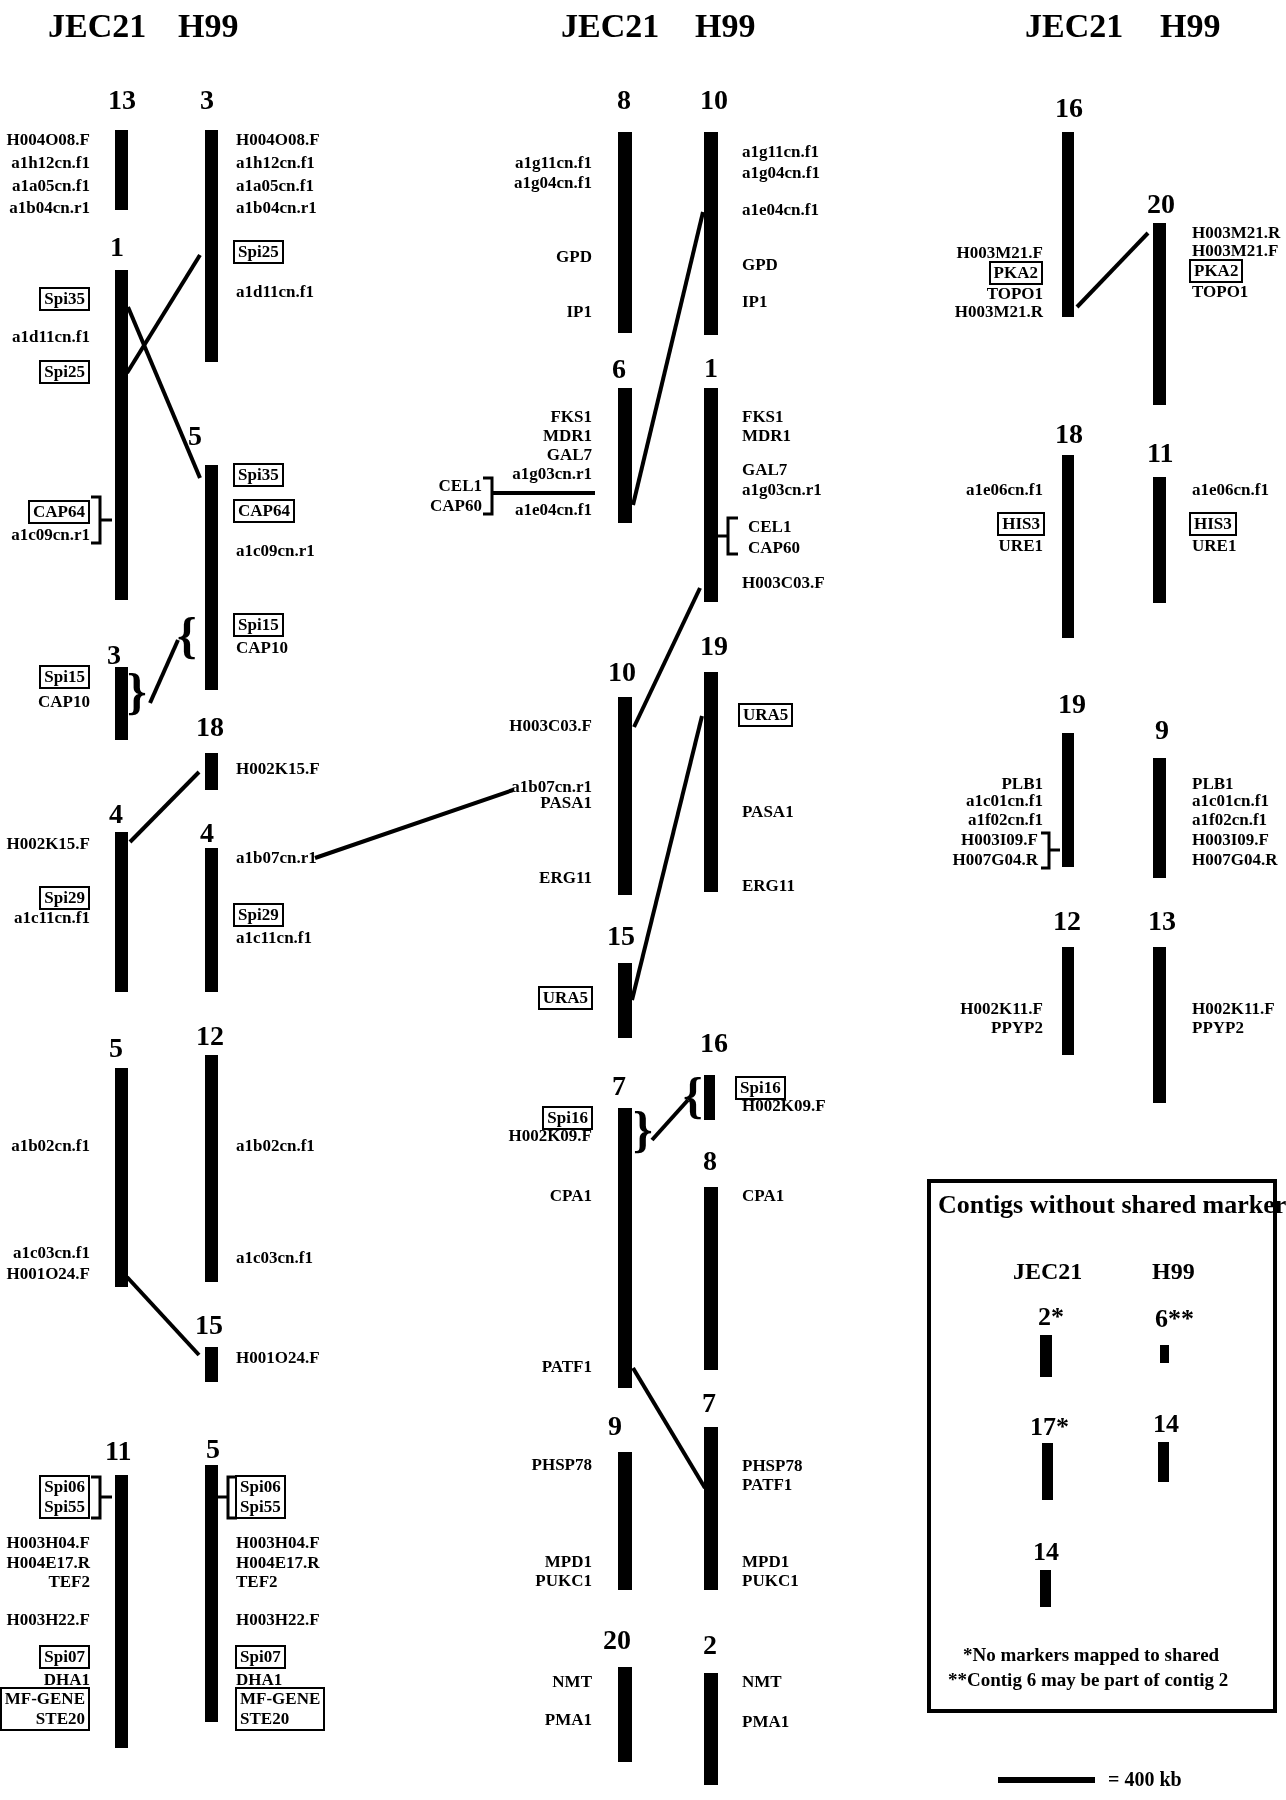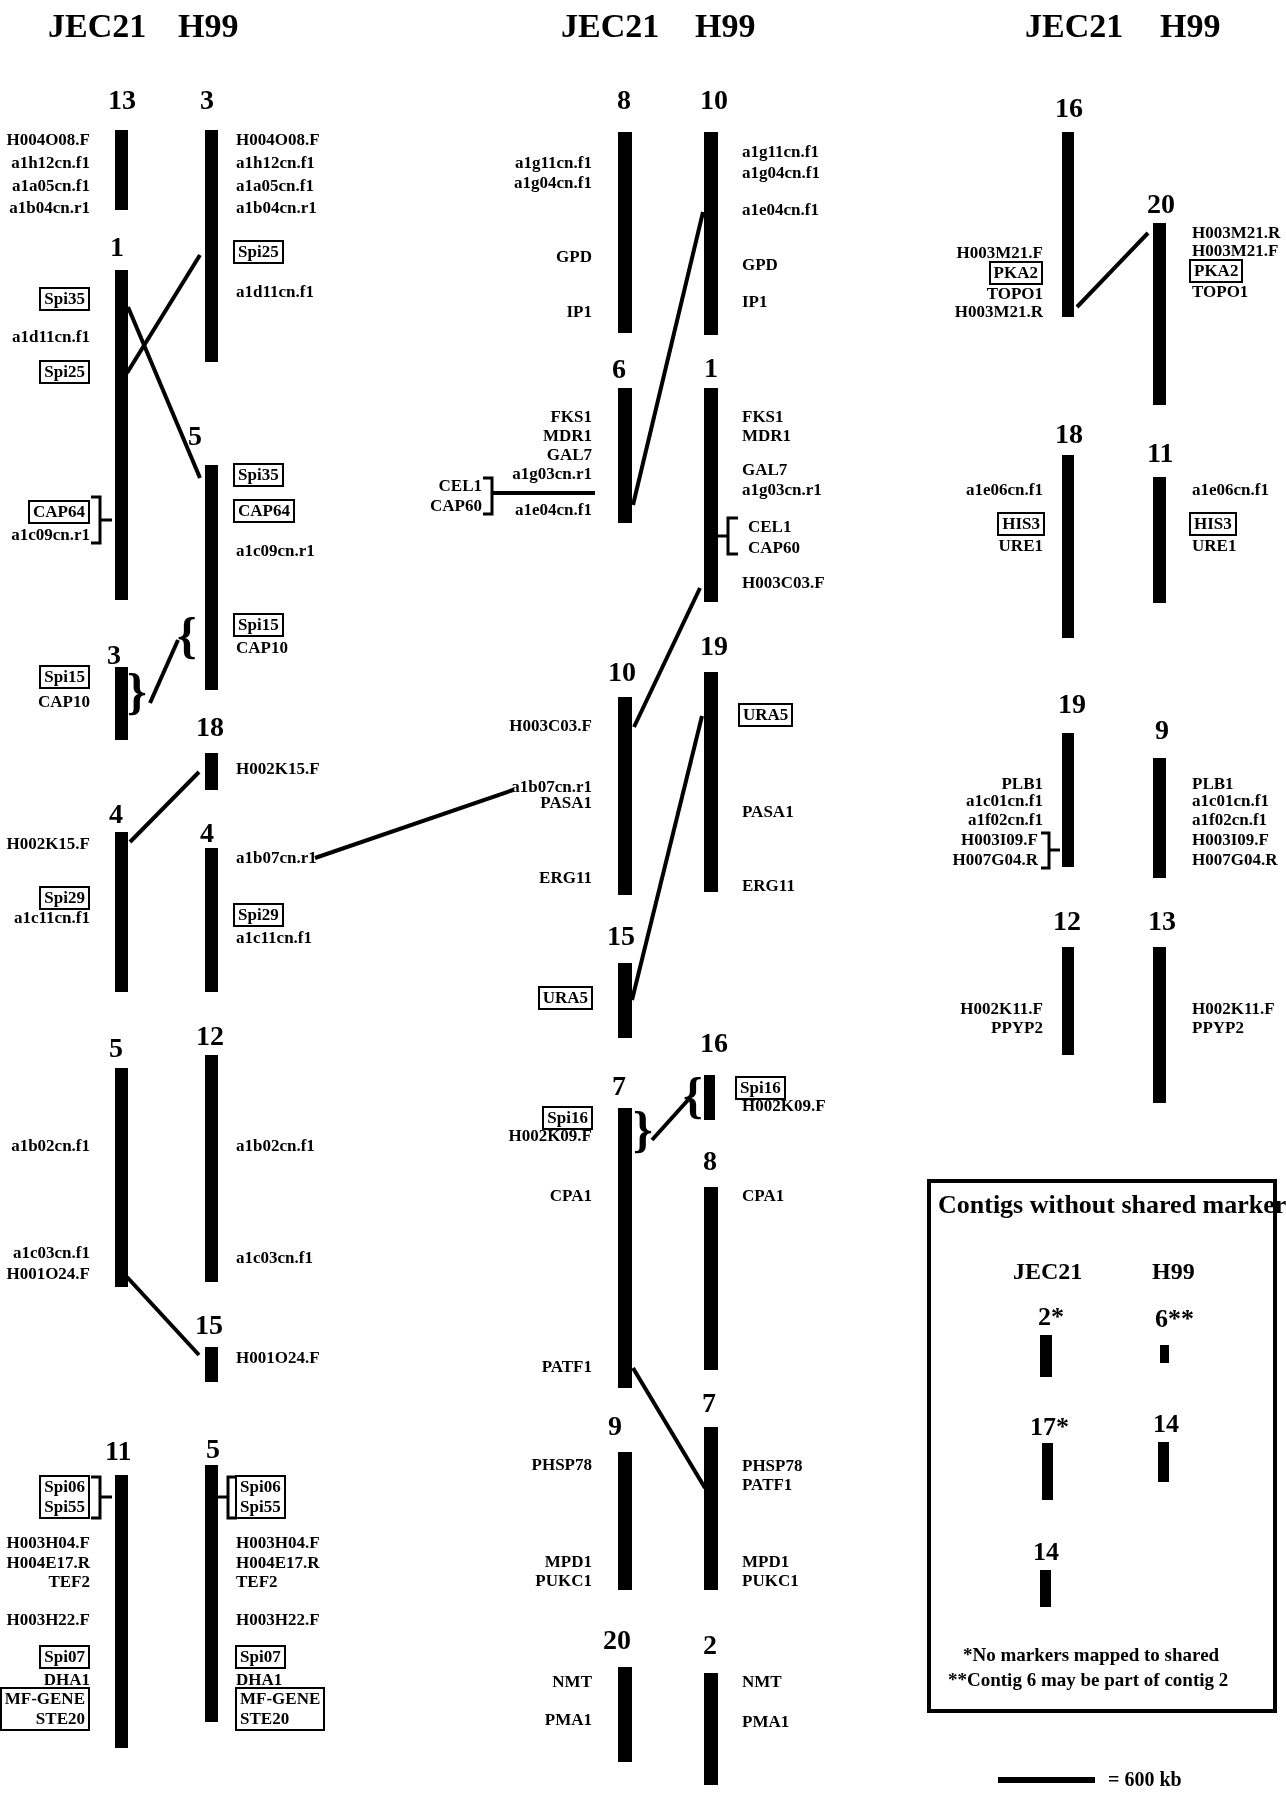--- a/index.html
+++ b/index.html
@@ -327,15 +327,15 @@
   <div class="lg-strain" style="left:1013px;top:1258px;">JEC21</div>
   <div class="lg-strain" style="left:1152px;top:1258px;">H99</div>
   <div class="lg-num" style="left:1038px;top:1302px;">2*</div>
   <div class="lg-num" style="left:1155px;top:1304px;">6**</div>
   <div class="lg-num" style="left:1030px;top:1412px;">17*</div>
   <div class="lg-num" style="left:1153px;top:1409px;">14</div>
   <div class="lg-num" style="left:1033px;top:1537px;">14</div>
   <div class="lg-note" style="left:963px;top:1644px;">*No markers mapped to shared</div>
   <div class="lg-note" style="left:948px;top:1669px;">**Contig 6 may be part of contig 2</div>
 
-  <div class="scale-lbl" style="left:1108px;top:1768px;">= 600 kb</div>
+  <div class="scale-lbl" style="left:1108px;top:1768px;">= 400 kb</div>
 
 </div>
 
 </body></html>

